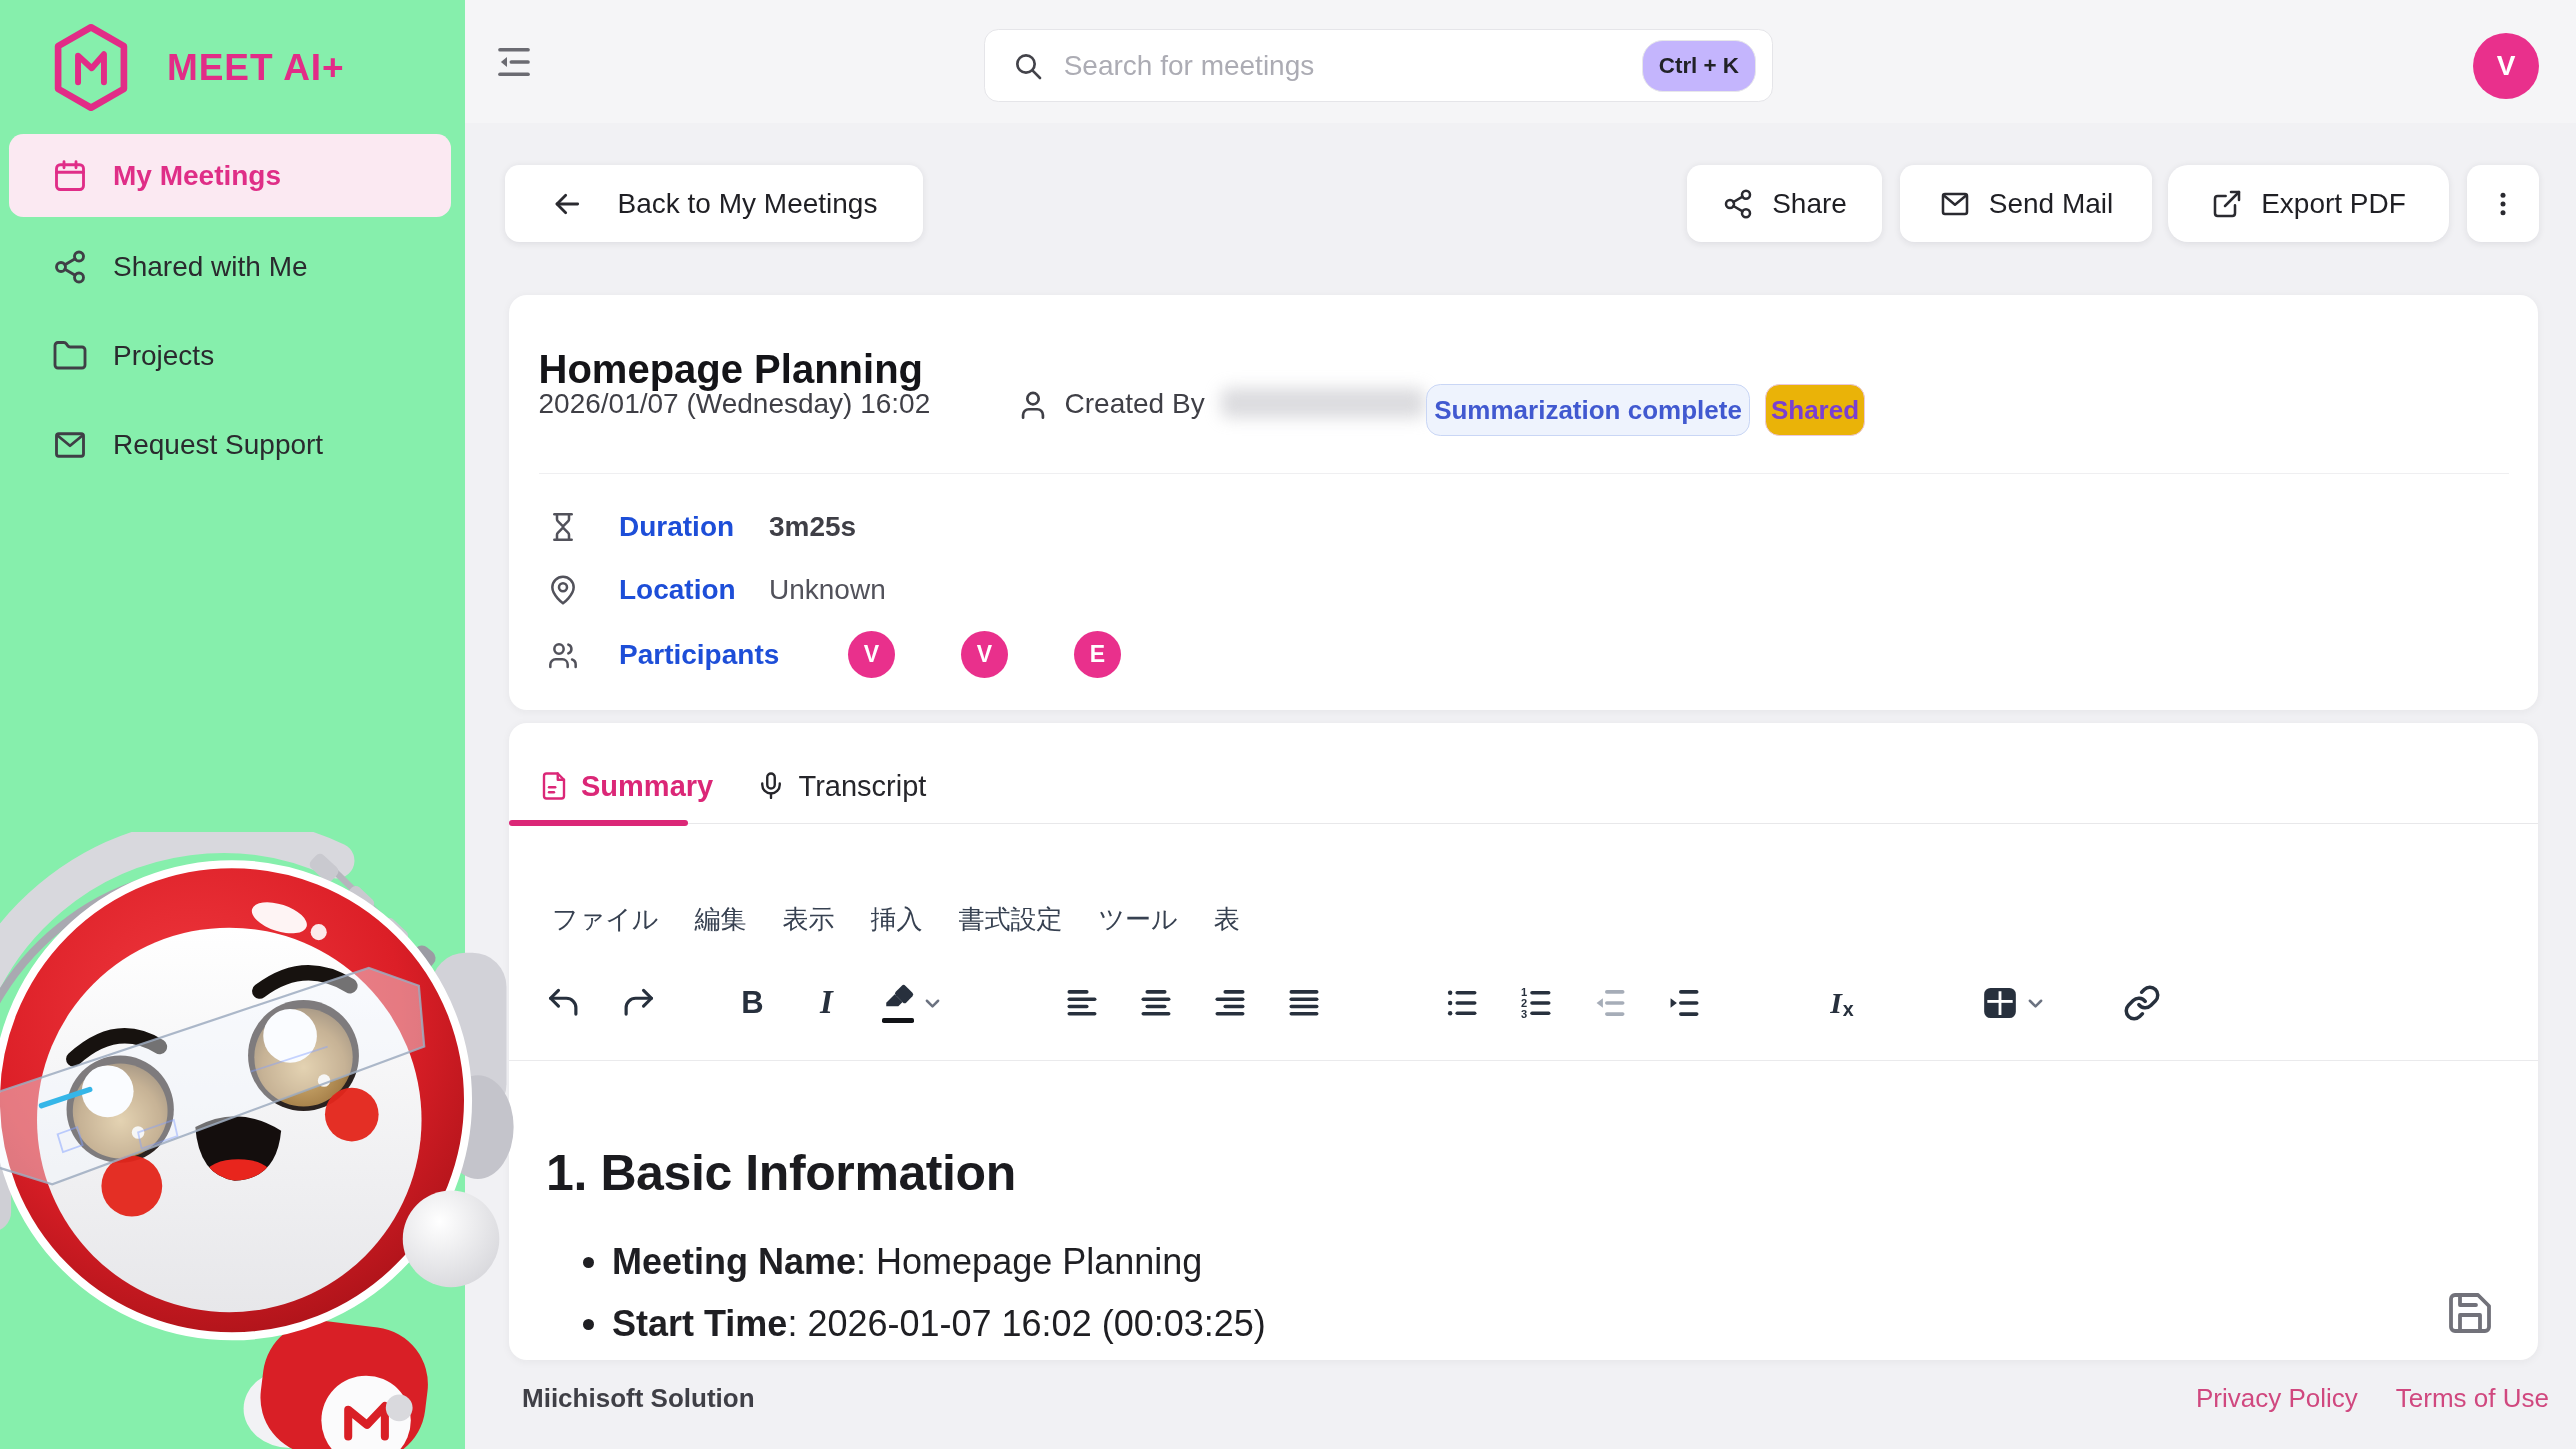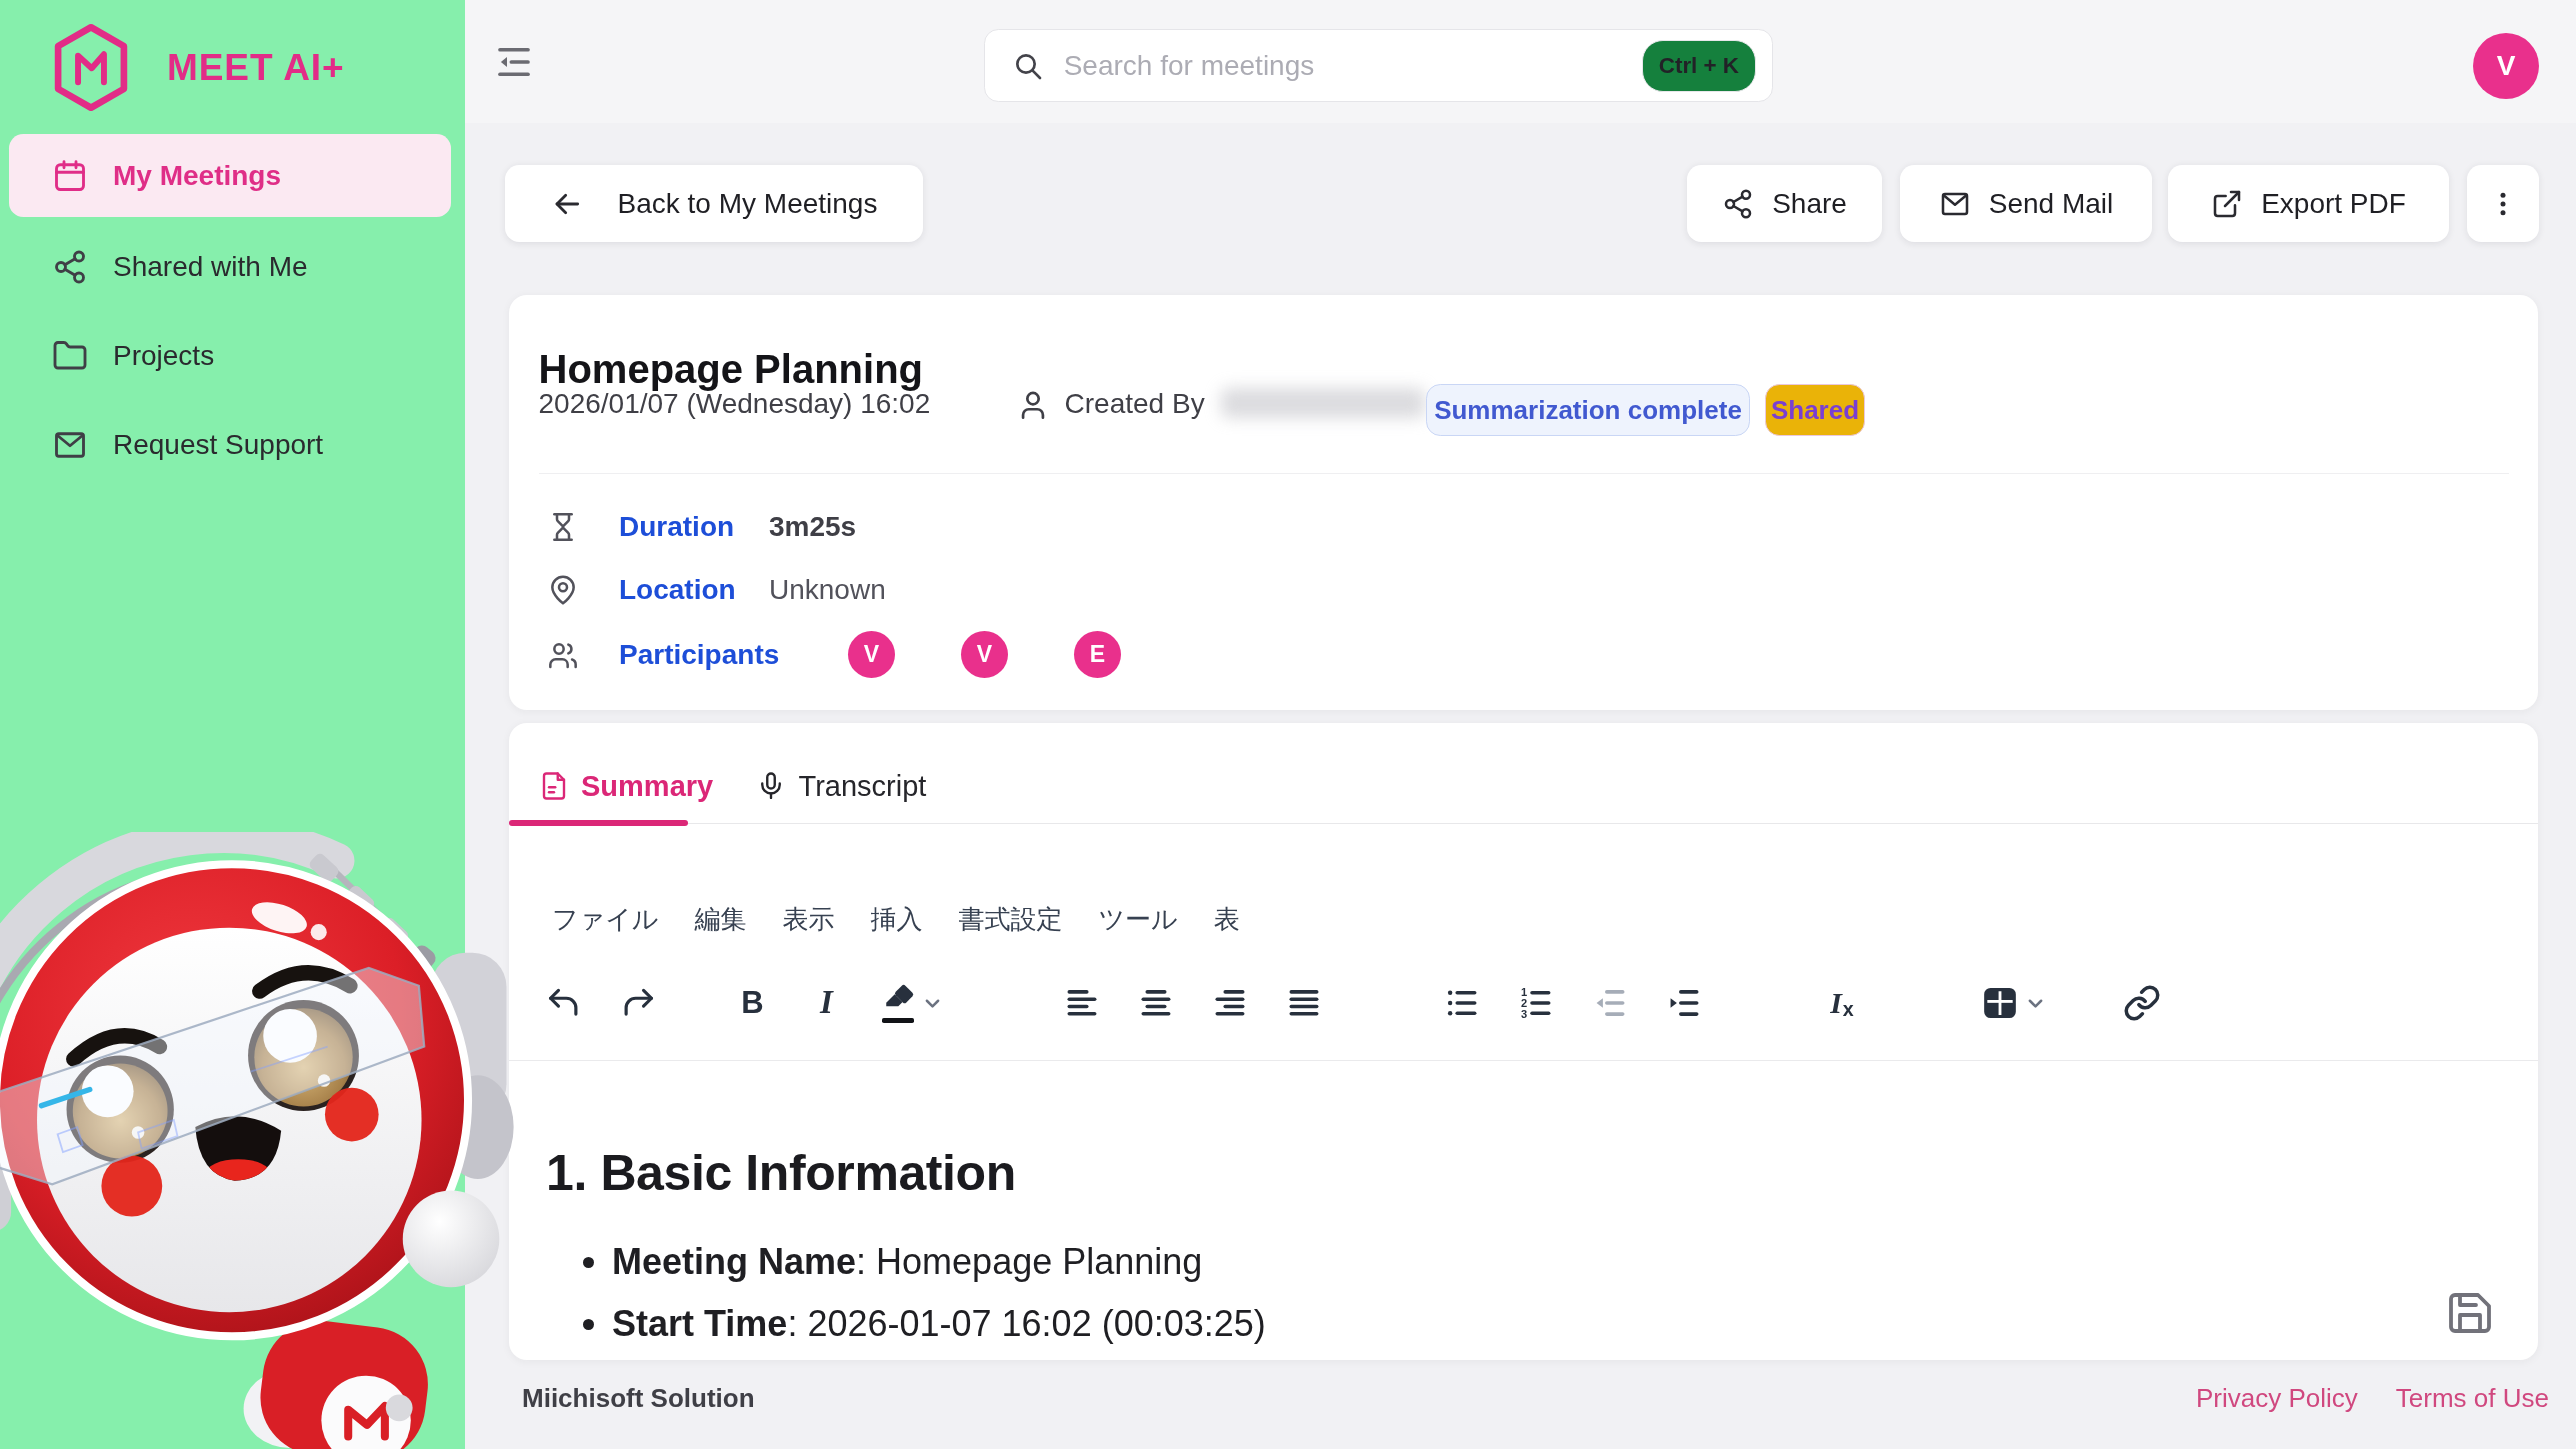--- a/index.html
+++ b/index.html
@@ -26,35 +26,35 @@
   .nav-item .nicon{width:36px;height:36px;color:#3F3F46;flex:0 0 auto;}
   .nav-item.active{background:#FBE9F2;color:#DF2E87;font-weight:600;}
   .nav-item.active .nicon{color:#E02D88;}
 
   
   .collapse-btn{left:487px;top:38px;width:54px;height:50px;color:#6B6B72;background:none;border:none;cursor:pointer;z-index:6;}
   .searchbar{left:984px;top:29px;width:789px;height:73px;background:#FFFFFF;border:1.8px solid #E5E5E9;
     border-radius:14.3px;display:flex;align-items:center;box-sizing:border-box;padding:0 16px 0 27px;gap:19.7px;z-index:6;}
   .searchbar .sicon{width:32px;height:32px;color:#43434A;flex:0 0 auto;}
   .search-ph{flex:1;font-size:28px;color:#ACACB4;}
-  .kbd{padding:12px 16px;border:1.8px solid #E7E7EA;border-radius:21px;background:#15803d;
+  .kbd{padding:12px 16px;border:1.8px solid #E7E7EA;border-radius:21px;background:#c4b5fd;
     font-size:22.4px;font-weight:700;color:#222227;}
   .avatar{left:2473px;top:33px;width:66px;height:66px;border-radius:50%;background:#E9308C;color:#fff;
     display:flex;align-items:center;justify-content:center;font-size:28px;font-weight:600;z-index:6;cursor:pointer;}
 
   
   .btn{position:absolute;top:165px;height:77px;background:#FFFFFF;border:none;border-radius:14.3px;
     box-shadow:0 1.8px 7.2px rgba(30,30,40,.09);display:flex;align-items:center;justify-content:center;
     gap:18px;font-size:28px;font-weight:500;color:#1F1F24;cursor:pointer;z-index:6;
     font-family:"Liberation Sans","DejaVu Sans",sans-serif;}
   .btn svg{width:32px;height:32px;color:#2A2A30;}
   .btn-back{left:505px;width:418px;gap:35px;}
   .btn-share{left:1687px;width:195px;}
   .btn-mail{left:1900px;width:252px;}
-  .btn-export{left:2168px;width:281px;}
+  .btn-export{left:2168px;width:281px;border-radius:20px;}
   .btn-kebab{left:2467px;width:72px;}
 
   
   .card{position:absolute;left:509px;width:2029px;background:#FFFFFF;border-radius:18px;
     box-shadow:0 1.8px 9px rgba(30,30,40,.05);z-index:6;}
   .meeting-card{top:295px;height:415px;}
   .editor-card{top:723px;height:637px;}
 
   
   .m-title{position:absolute;left:29.5px;top:25px;font-size:40px;font-weight:700;color:#141418;}

